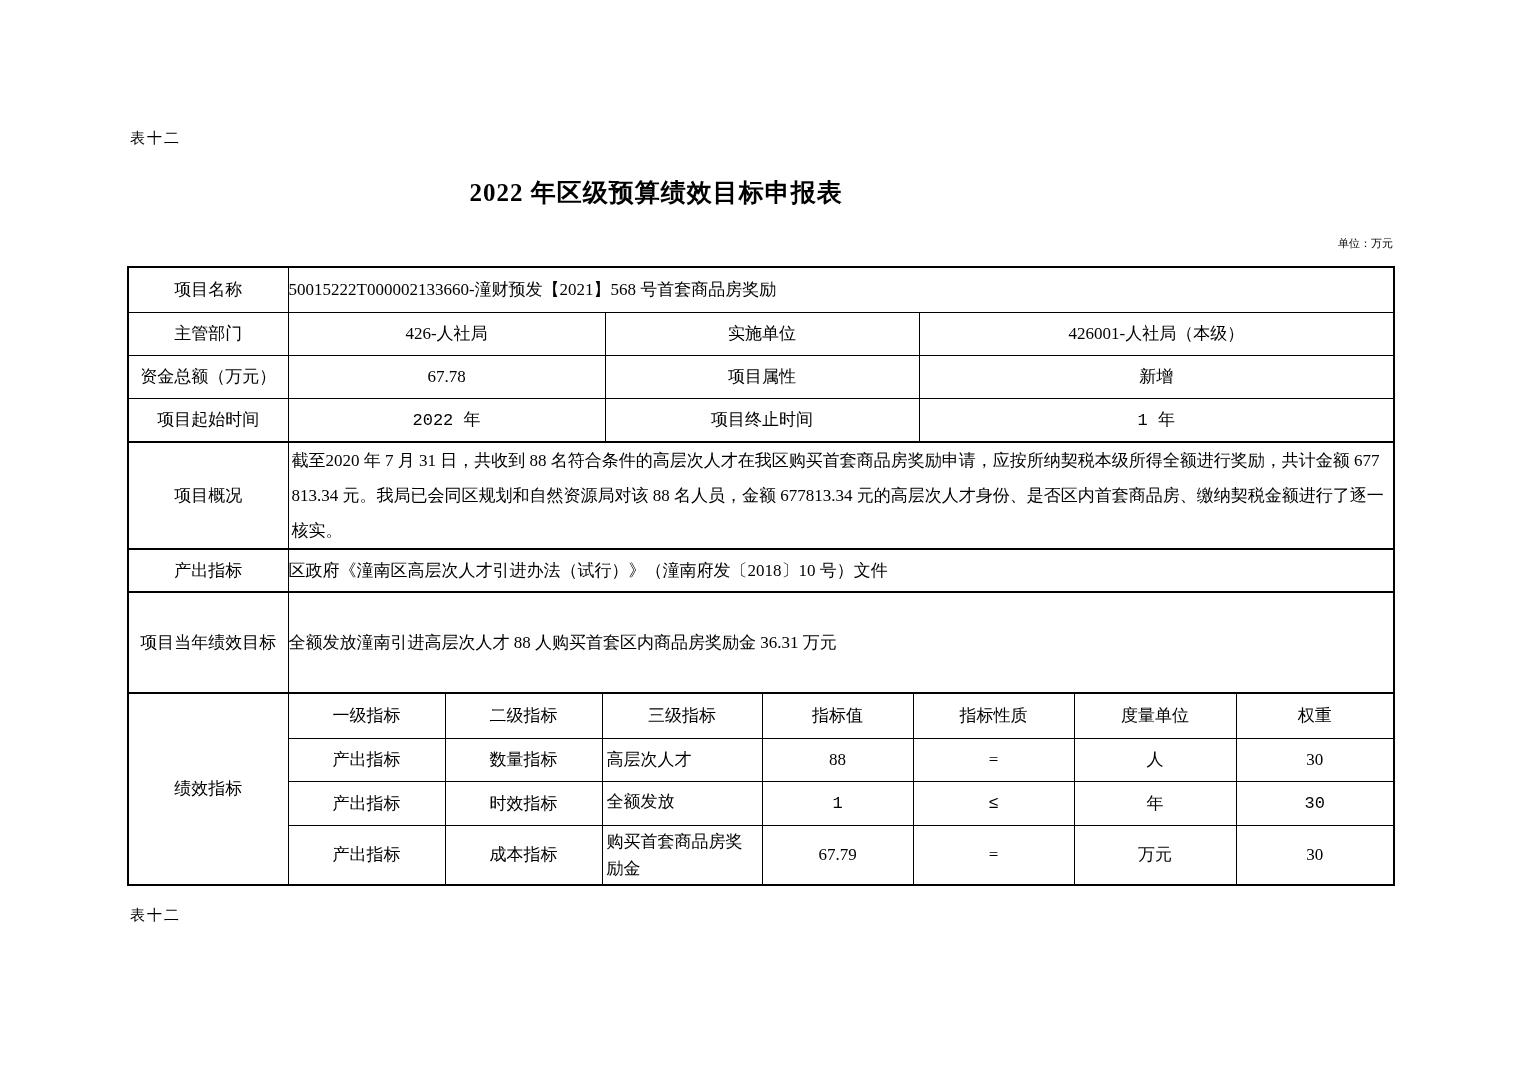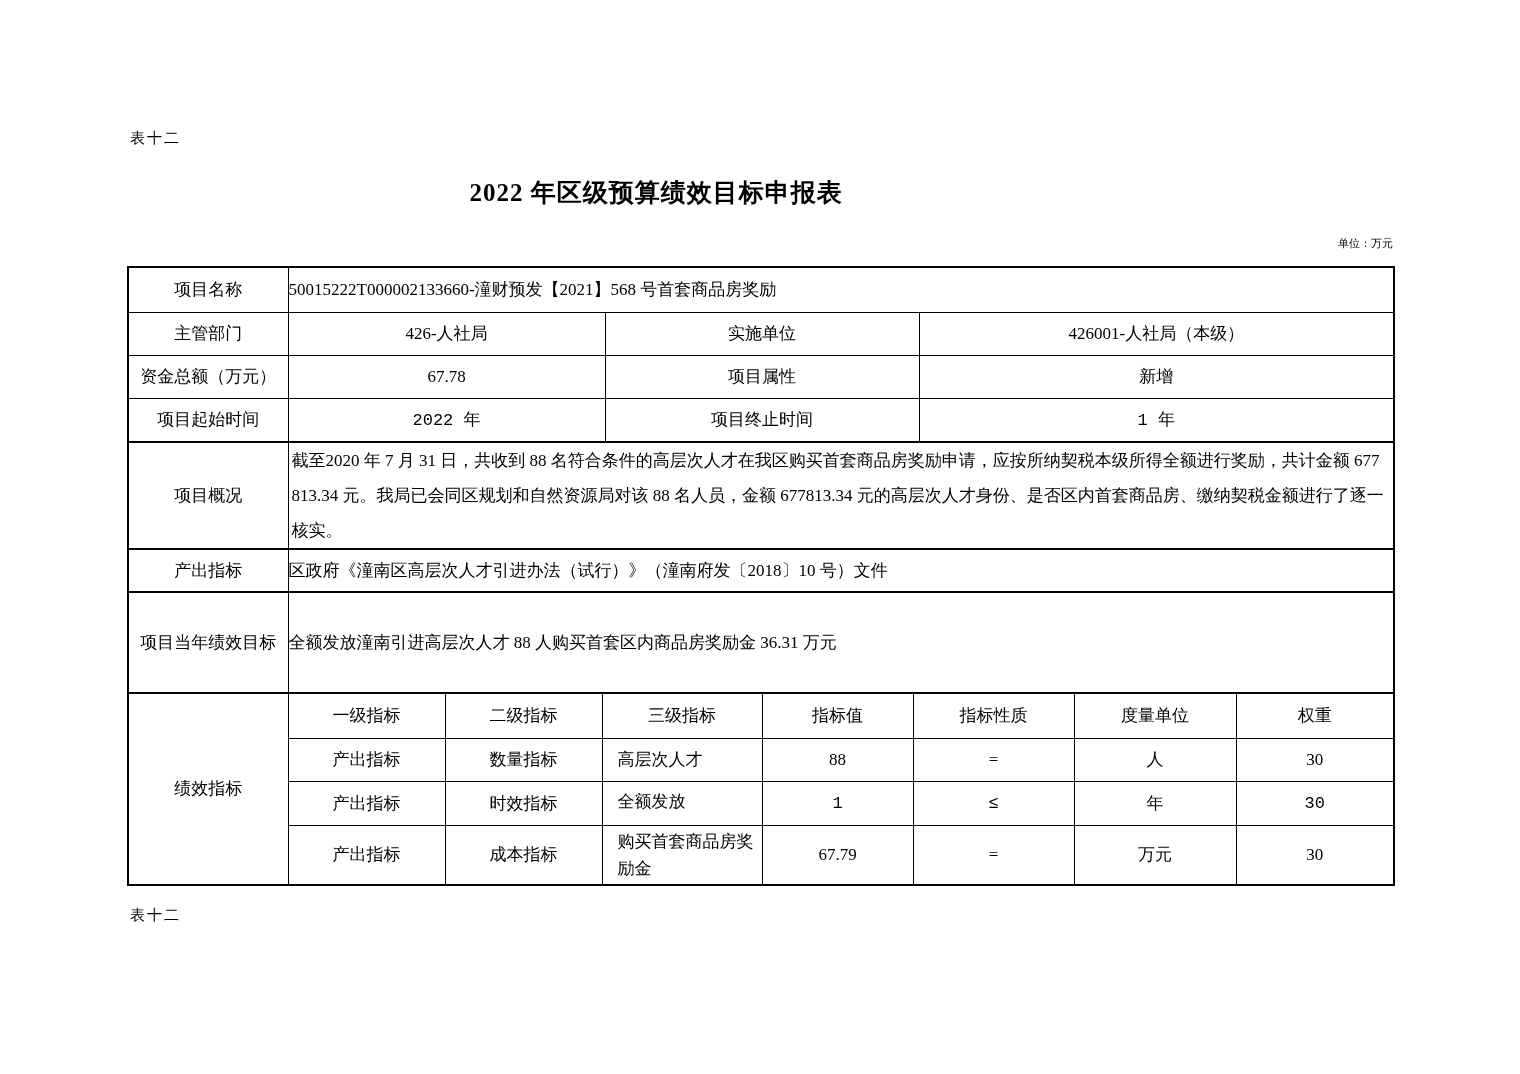--- a/index.html
+++ b/index.html
@@ -62,21 +62,21 @@
     word-break: break-all;
   }
   .form-table tr.thick > td { border-top-width: 2px; }
   .form-table td.left { text-align: left; padding-left: 0; }
   .form-table td.overview-cell {
     text-align: left;
     line-height: 35px;
     padding: 0 6px 0 3px;
     border-radius: 17px;
   }
-  .form-table td.tier3 { text-align: left; padding-left: 15px; line-height: 1.6; }
+  .form-table td.tier3 { text-align: left; padding-left: 4px; line-height: 1.6; }
   tr.h45  { height: 45px; }
   tr.h43  { height: 43px; }
   tr.h44  { height: 44px; font-family: Liberation Mono, monospace; }
   tr.h58  { height: 58px; }
   tr.h101 { height: 101px; }
   tr.h105 { height: 105px; }
 </style>
 </head>
 <body>
 

